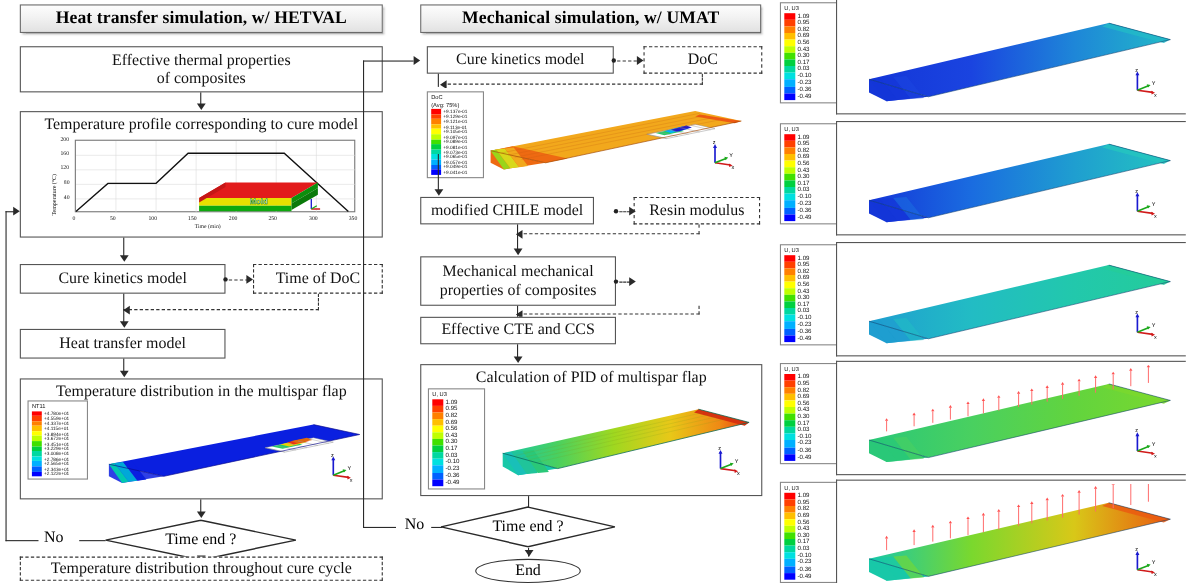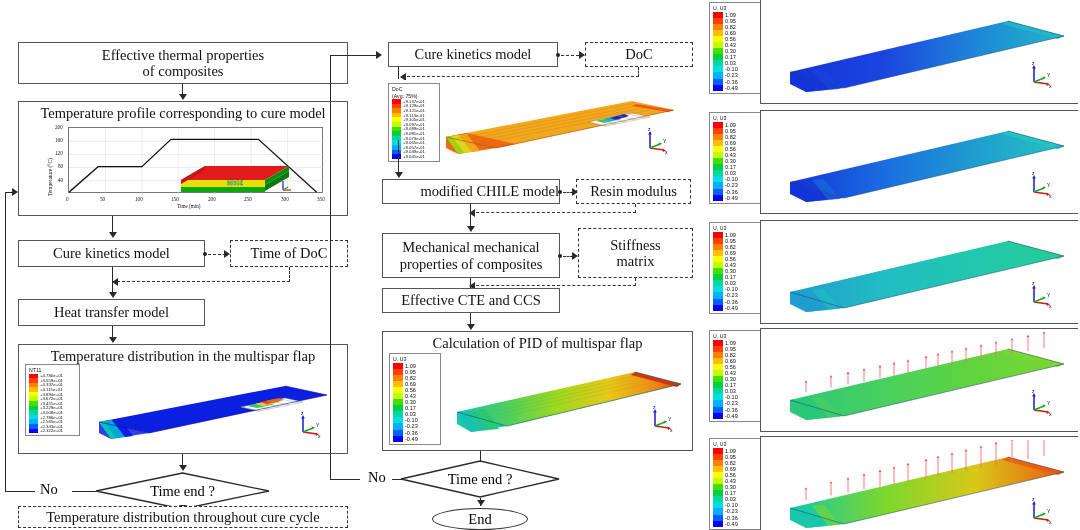--- a/index.html
+++ b/index.html
@@ -81,20 +81,21 @@
   .triad .tl { position:absolute; font-family:"Liberation Sans",sans-serif; font-size:5px; color:#111; }
 
   .viewbox { position:absolute; border:1px solid #555; background:#fff; }
   .flapwrap { position:absolute; }
 </style>
 </head>
 <body>
 
 <div class="col" id="col-heat">
 
+  <div class="panel-title">Heat transfer simulation, w/ HETVAL</div>
 
   <div class="nodeBox" style="left:18px; top:42px; width:330px; height:42px;">
     <span style="white-space:pre-line">Effective thermal properties
 of composites</span>
   </div>
 
   <div class="ln lnv" style="left:182px; top:84px; height:12px;"></div>
   <div class="arw arw-down" style="left:178.5px; top:94px;"></div>
 
   <div class="bigBox" style="left:18px; top:101px; width:330px; height:115px;">
@@ -300,20 +301,21 @@
   <div class="ln lnv" style="left:182px; top:510px; height:9px;"></div>
   <div class="arw arw-down" style="left:178.5px; top:505px;"></div>
 
   <div class="dashBox" style="left:18px; top:506px; width:330px; height:22px;justify-content:center;">
     <span>Temperature distribution throughout cure cycle</span>
   </div>
 </div>
 
 <div class="col" id="col-mech">
 
+  <div class="panel-title">Mechanical simulation, w/ UMAT</div>
 
   <div class="nodeBox" style="left:18px; top:42px; width:170px; height:25px;">
     <span>Cure kinetics model</span>
   </div>
   <div class="dashBox" style="left:215px; top:42px; width:108px; height:25px;">
     <span>DoC</span>
   </div>
   <div class="dot" style="left:186px; top:52.5px;"></div>
   <div class="dln dlnh" style="left:191px; top:54.5px; width:18px;"></div>
   <div class="arw arw-right" style="left:209px; top:51px;"></div>
@@ -421,44 +423,40 @@
           <text x="19" y="15" font-family="Liberation Sans, sans-serif" font-size="5">Y</text>
           <text x="21" y="26" font-family="Liberation Sans, sans-serif" font-size="5">x</text>
         </svg>
       </div>
     </div>
   </div>
 
   <div class="ln lnv" style="left:28px; top:140px; height:36px;"></div>
   <div class="arw arw-down" style="left:24.5px; top:172px;"></div>
 
-  <div class="nodeBox" style="left:12px; top:179px; width:178px; height:25px;justify-content:flex-end;">
+  <div class="nodeBox" style="left:12px; top:179px; width:158px; height:25px;">
     <span>modified CHILE model</span>
   </div>
   <div class="dashBox" style="left:206px; top:179px; width:115px; height:25px;">
     <span>Resin modulus</span>
   </div>
   <div class="dot" style="left:188px; top:189.5px;"></div>
   <div class="dln dlnh" style="left:193px; top:191.5px; width:10px;"></div>
   <div class="arw arw-right" style="left:202px; top:188px;"></div>
 
   <div class="dln dlnv" style="left:265px; top:204px; height:9px;"></div>
   <div class="dln dlnh" style="left:101px; top:212px; width:165px;"></div>
   <div class="arw arw-left" style="left:99px; top:209px;"></div>
 
   <div class="ln lnv" style="left:100px; top:204px; height:25px;"></div>
   <div class="arw arw-down" style="left:96.5px; top:226px;"></div>
 
   <div class="nodeBox" style="left:12px; top:233px; width:178px; height:45px;">
     <span style="white-space:pre-line">Mechanical mechanical
 properties of composites</span>
-  </div>
-  <div class="dashBox" style="left:208px; top:228px; width:115px; height:50px;">
-    <span style="white-space:pre-line">Stiffness
-matrix</span>
   </div>
   <div class="dot" style="left:188px; top:253.5px;"></div>
   <div class="dln dlnh" style="left:193px; top:255.5px; width:10px;"></div>
   <div class="arw arw-right" style="left:202px; top:252px;"></div>
 
   <div class="dln dlnv" style="left:265px; top:278px; height:8px;"></div>
   <div class="dln dlnh" style="left:101px; top:285px; width:165px;"></div>
   <div class="arw arw-left" style="left:99px; top:282px;"></div>
 
   <div class="ln lnv" style="left:100px; top:278px; height:20px;"></div>

